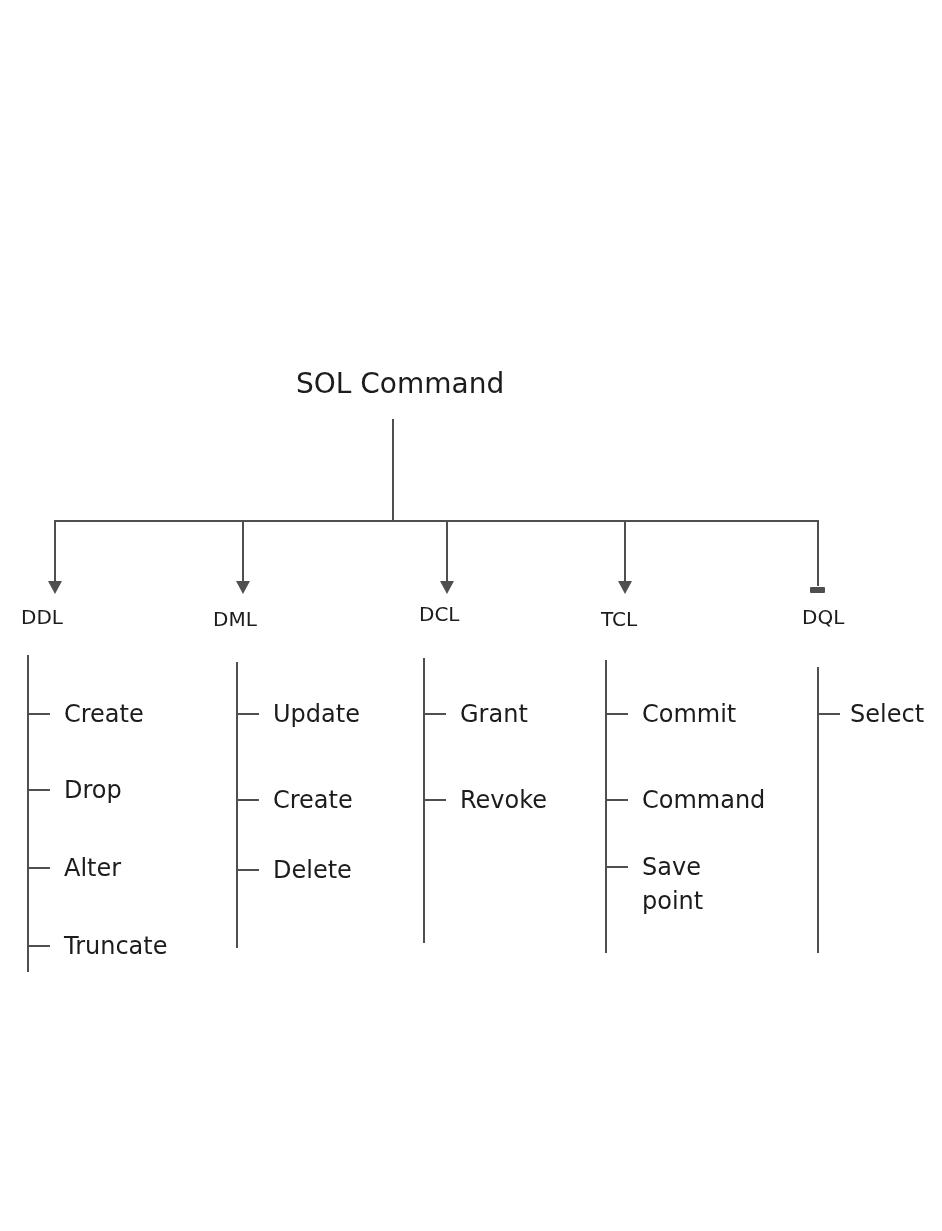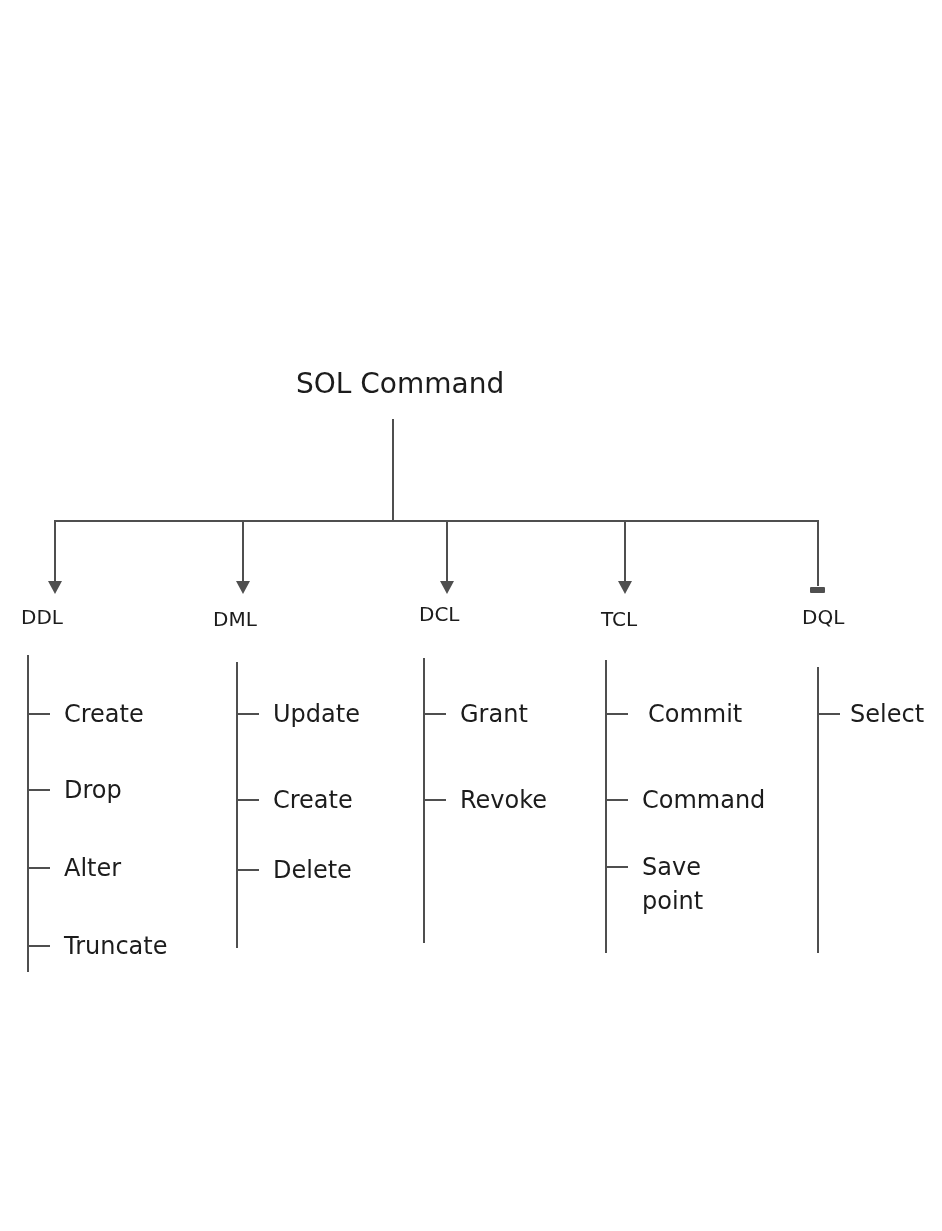--- a/index.html
+++ b/index.html
@@ -170,21 +170,21 @@
     <span class="tick"></span>
     <span class="item">Grant</span>
   </div>
   <div class="row r-dcl" style="top:786px">
     <span class="tick"></span>
     <span class="item">Revoke</span>
   </div>
 
   <div class="row r-tcl" style="top:700px">
     <span class="tick"></span>
-    <span class="item" style="margin-left:6px">Commit</span>
+    <span class="item" style="">Commit</span>
   </div>
   <div class="row r-tcl" style="top:786px">
     <span class="tick"></span>
     <span class="item">Command</span>
   </div>
   <div class="row r-tcl wrap" style="top:850px">
     <span class="tick"></span>
     <span class="item">Save point</span>
   </div>
 

